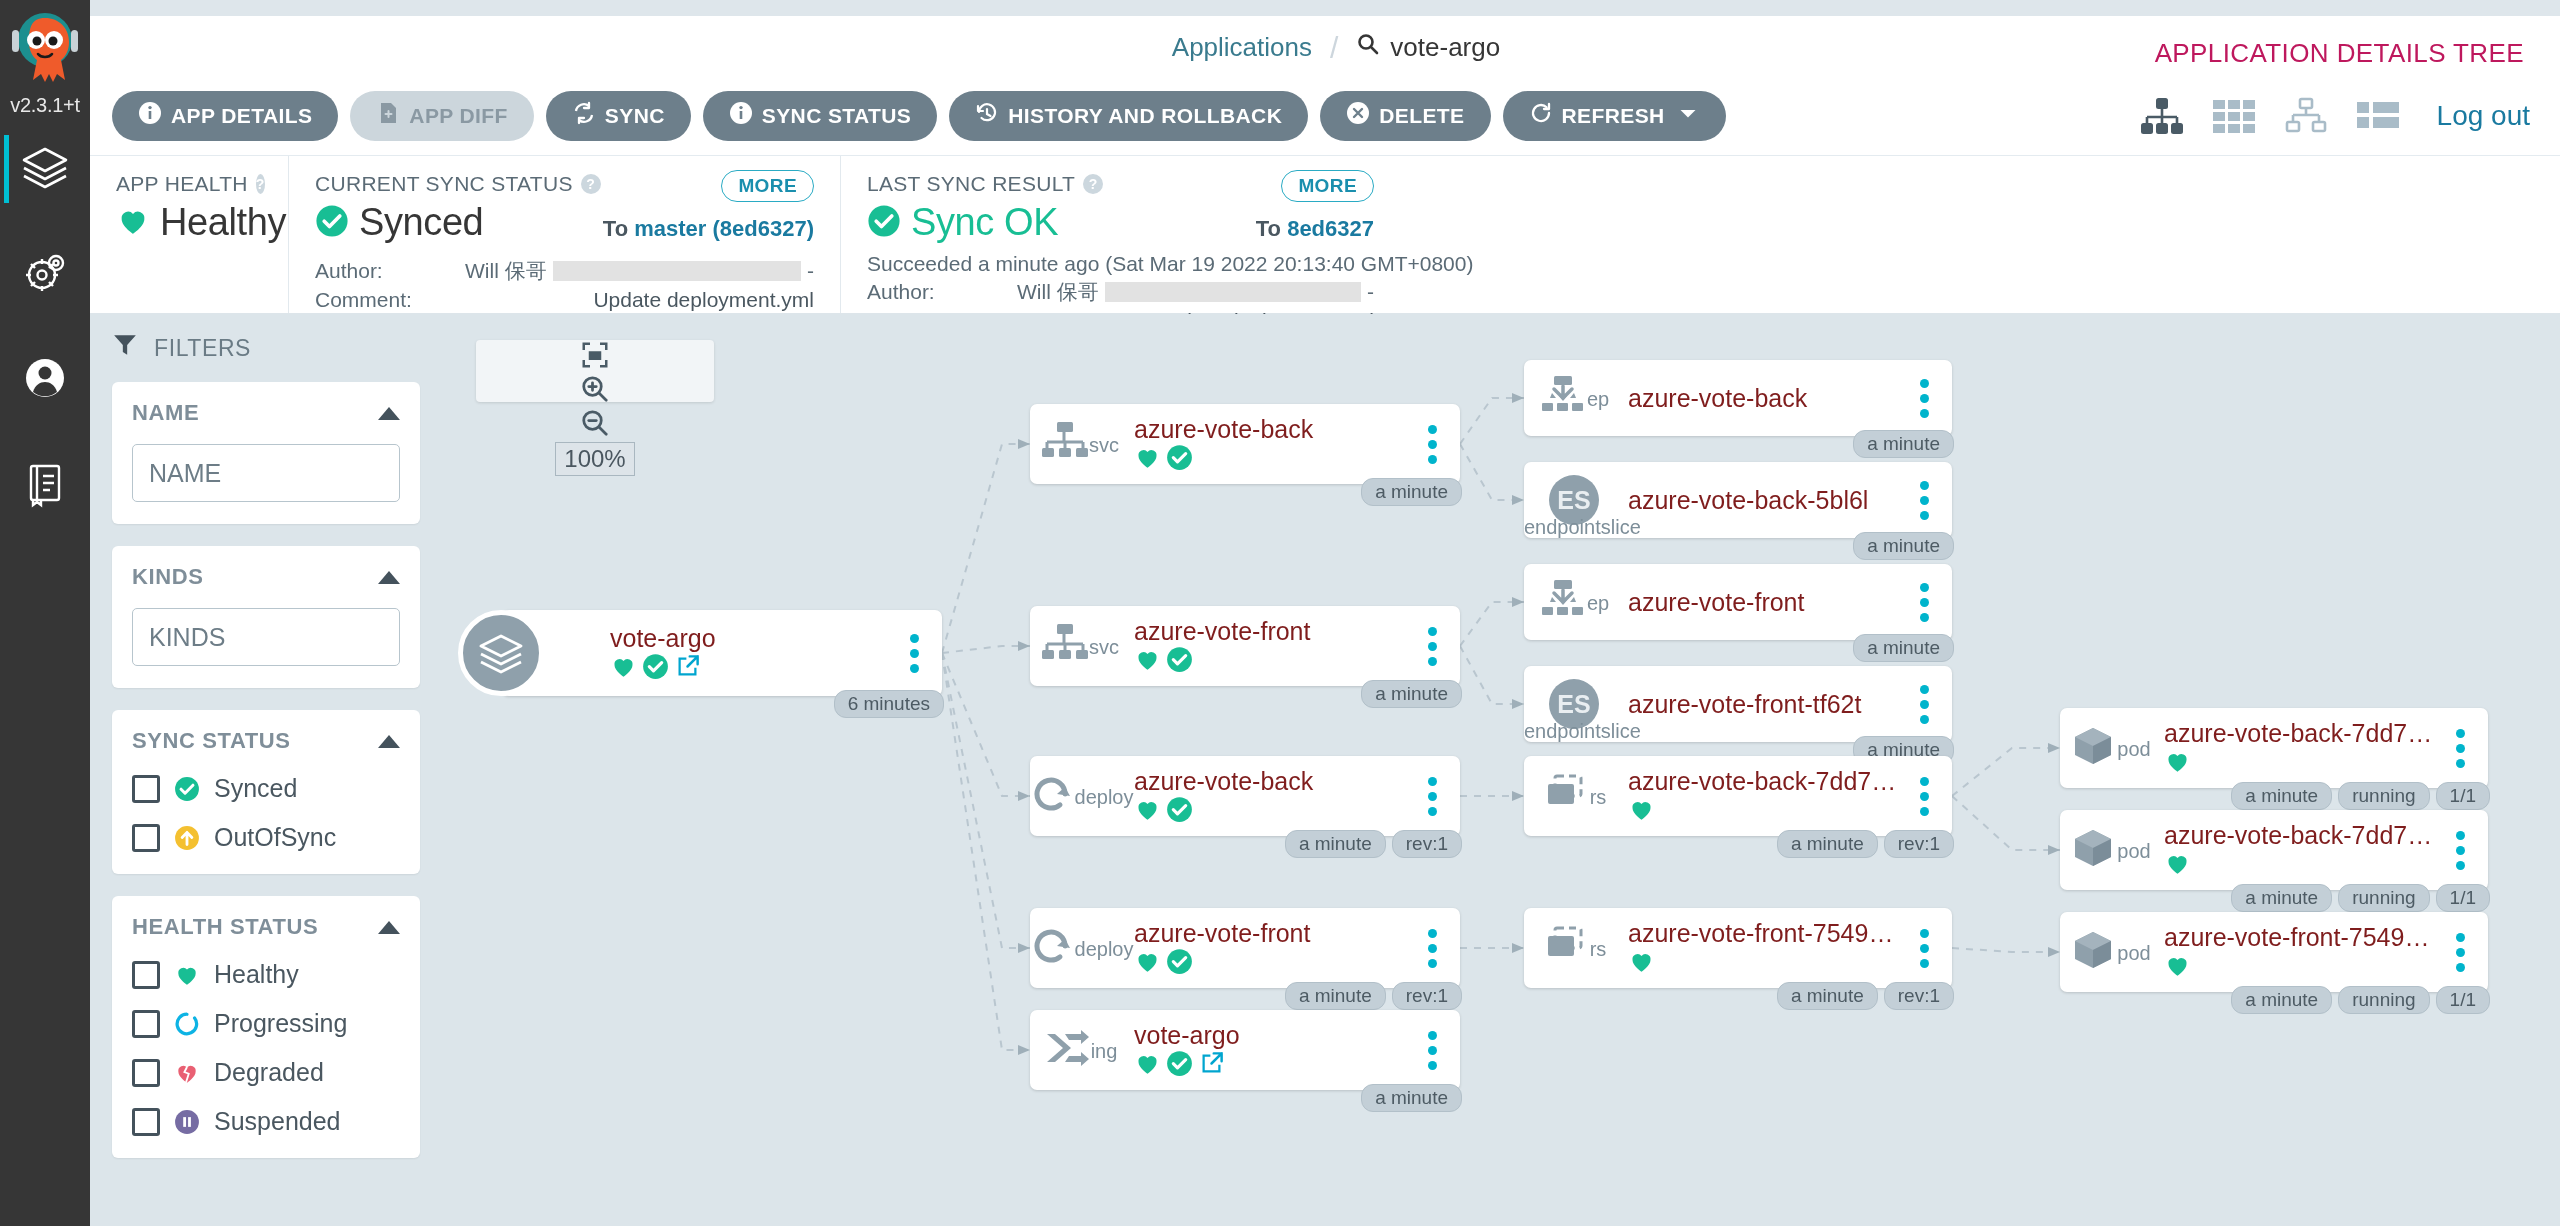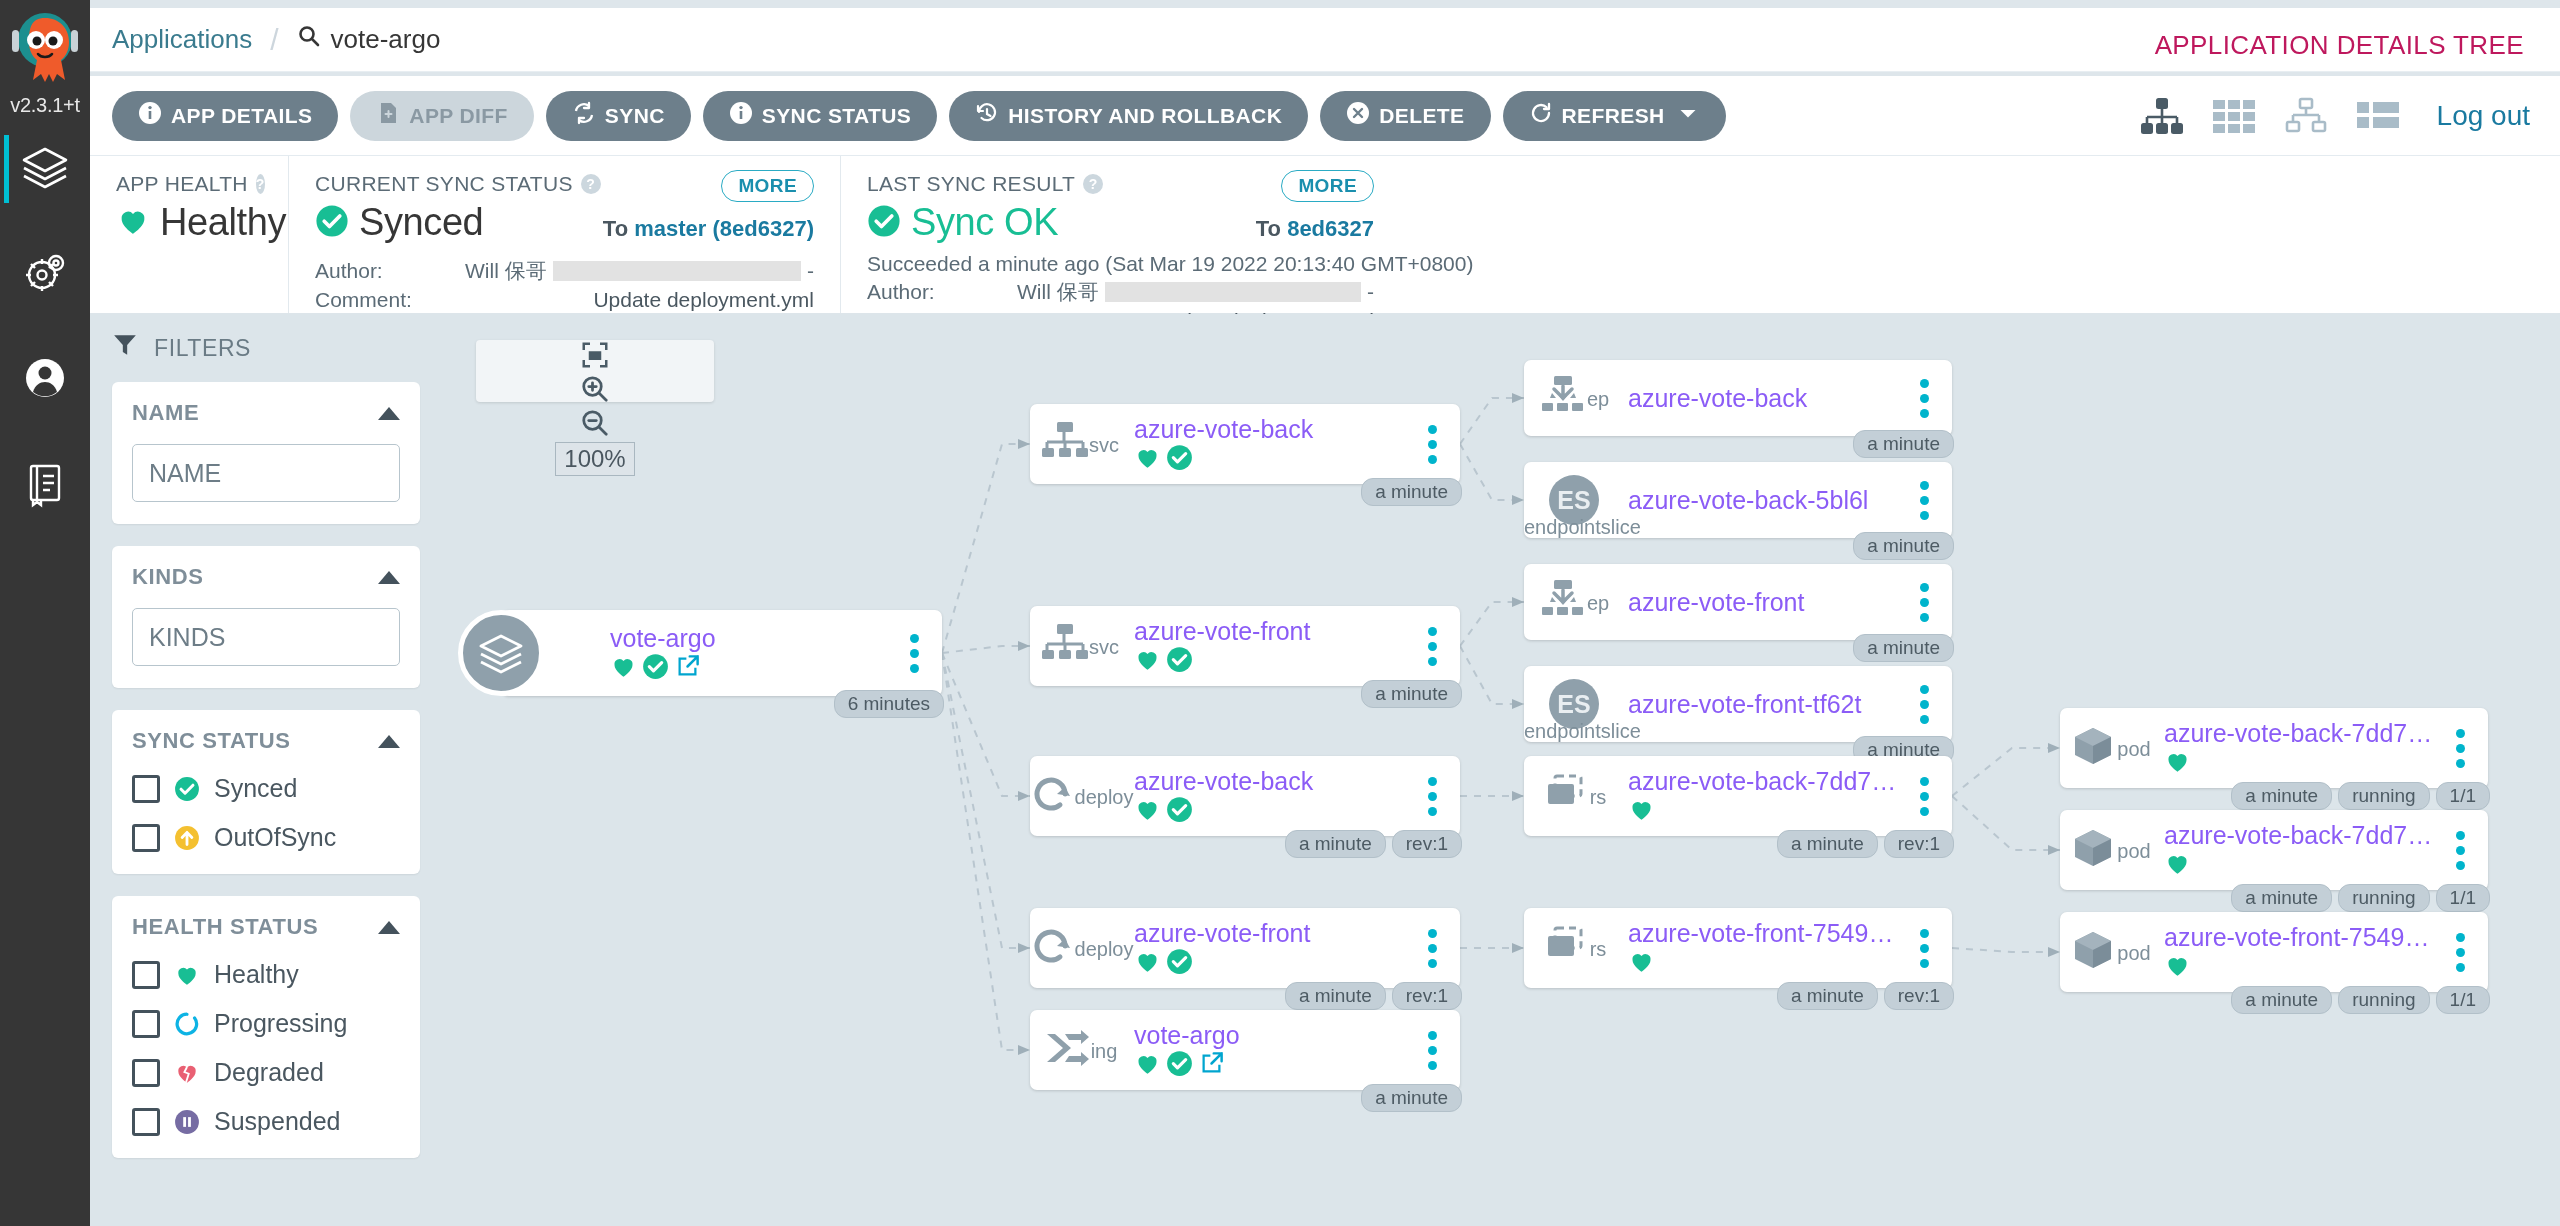--- a/index.html
+++ b/index.html
@@ -24,23 +24,24 @@
     position: relative;
   }
   .nav-item.active::before {
     content: ""; position: absolute; left: 4px; top: 18px; width: 5px; height: 68px;
     background: #00bfd4;
   }
   .nav-item svg { width: 50px; height: 50px; }
 
   
   #topbar {
-    position: absolute; left: 90px; top: 8px; width: 2470px; height: 64px;
+    position: absolute; left: 90px; top: 16px; width: 2470px; height: 64px;
     background: #fff; display: flex; align-items: center; padding-left: 22px;
     border-bottom: 1px solid #e8eef2;
+    justify-content: center;
   }
   #breadcrumb { display: flex; align-items: center; font-size: 26px; }
   #bc-applications { color: #3a7b8e; cursor: pointer; }
   #bc-sep { color: #cdd6dd; margin: 0 18px; font-size: 30px; }
   #bc-current { color: #363636; display: flex; align-items: center; gap: 10px; }
   #details-tree-label {
     position: absolute; right: 36px; top: 22px; color: #be185d;
     font-size: 26px; letter-spacing: 0.4px; font-weight: 400;
   }
 
@@ -174,21 +175,21 @@
   .node-kind-col svg { width: 48px; height: 44px; }
   .kind-label { margin-top: 2px; white-space: nowrap; }
   .kind-label.wide { position: absolute; left: -8px; bottom: 2px; }
   .es-circle {
     width: 50px; height: 50px; border-radius: 50%; background: #8fa0ab;
     color: #e9eef1; font-size: 25px; display: flex; align-items: center;
     justify-content: center; font-weight: bold;
   }
   .node-body { flex: 1; min-width: 0; padding-left: 12px; }
   .node-title {
-    font-size: 25px; color: #8b5cf6; white-space: nowrap;
+    font-size: 25px; color: #7f1d1d; white-space: nowrap;
     overflow: hidden; text-overflow: ellipsis;
   }
   .node-icons { display: flex; align-items: center; gap: 5px; margin-top: 2px; height: 28px; }
   .node-icons svg { width: 27px; height: 27px; }
   .kebab {
     width: 40px; flex: none; display: flex; flex-direction: column;
     align-items: center; gap: 6px; cursor: pointer; margin-right: 8px;
   }
   .kebab i { width: 9px; height: 9px; border-radius: 50%; background: #00b4cc; display: block; }
   .pills {

